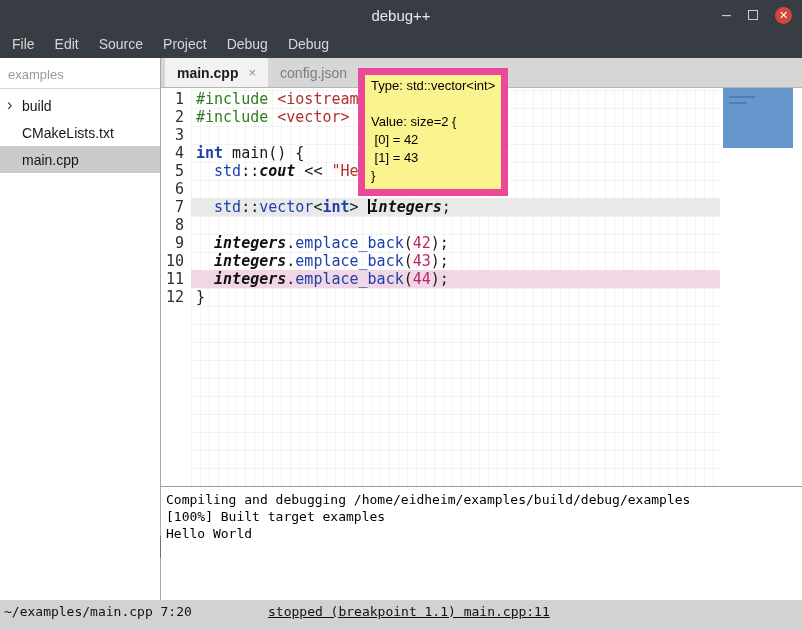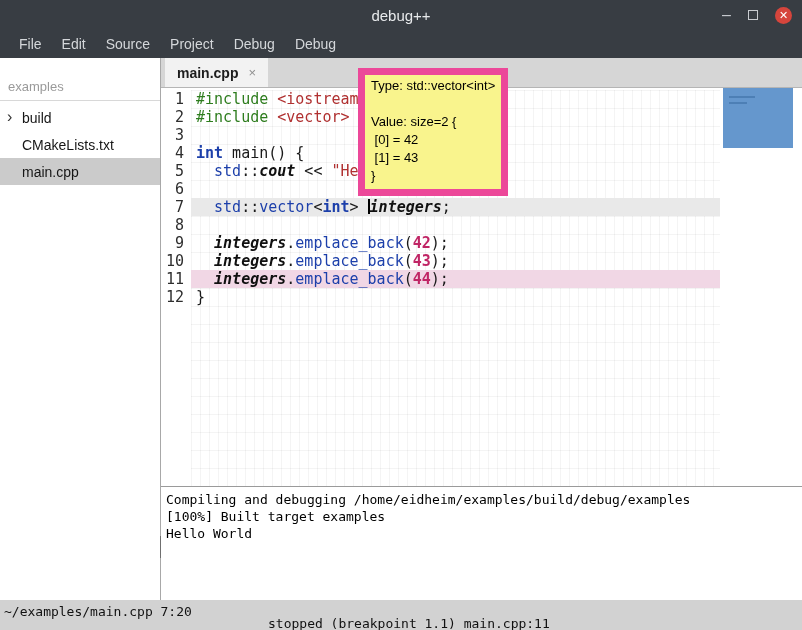--- a/index.html
+++ b/index.html
@@ -23,35 +23,35 @@
   }
   .wc-min { color: #c9ccd0; font-size: 16px; line-height: 16px; }
   .wc-restore { width: 10px; height: 10px; border: 1px solid #c9ccd0; display: inline-block; }
   .wc-close {
     width: 17px; height: 17px; border-radius: 50%;
     background: #d6453c; color: #fff; font-size: 11px;
     display: flex; align-items: center; justify-content: center;
   }
 
   
-  .menubar { height: 28px; background: #383d43; display: flex; align-items: center; padding-left: 9px; }
+  .menubar { height: 28px; background: #383d43; display: flex; align-items: center; padding-left: 2px; }
   .menu-item { color: #d4d7da; font-size: 14px; padding: 0 10px; line-height: 28px; cursor: default; }
 
   
   .main { display: flex; height: 542px; }
 
   .sidebar {
     width: 161px; border-right: 1px solid #a8a8a8;
     display: flex; flex-direction: column; background: #fff; position: relative;
   }
   .sidebar::after { 
     content: ""; position: absolute; right: -1px; top: 478px;
     width: 1px; height: 22px; background: #6f6f6f;
   }
-  .sidebar-header { color: #9a9a9a; font-size: 13px; padding: 21px 8px 6px; border-bottom: 1px solid #d8d8d8; }
+  .sidebar-header { color: #9a9a9a; font-size: 13px; padding: 9px 8px 6px; border-bottom: 1px solid #d8d8d8; }
   .tree { padding-top: 3px; }
   .tree-item { height: 27px; display: flex; align-items: center; font-size: 14px; color: #161616; position: relative; padding-left: 22px; }
   .tree-item.selected { background: #cbcbcb; }
   .chevron { position: absolute; left: 7px; top: 50%; transform: translateY(-55%); font-size: 16px; color: #333; }
 
   .editor-pane { flex: 1; display: flex; flex-direction: column; min-width: 0; }
 
   
   .tabbar { height: 30px; background: #d6d6d6; display: flex; align-items: stretch; border-bottom: 1px solid #b5b5b5; padding-left: 4px; }
   .tab { display: flex; align-items: center; gap: 10px; padding: 0 12px; font-size: 14px; color: #7d7d7d; }
@@ -66,41 +66,41 @@
     background-image: linear-gradient(rgba(0,0,0,0.045) 1px, transparent 1px),
                       linear-gradient(90deg, rgba(0,0,0,0.045) 1px, transparent 1px);
     background-size: 9px 18px;
   }
   .code-line { height: 18px; white-space: pre; padding-left: 5px; }
   .code-line.current { background: #e9e9e9; }
   .code-line.debug   { background: #f1d7e5; }
 
   .s-pp  { color: #2e7d1e; }
   .s-str { color: #b03030; }
-  .s-num { color: #c02565; font-weight: bold; }
+  .s-num { color: #c02565; }
   .s-kw  { color: #1c3faa; font-weight: bold; }
   .s-ns  { color: #1c3faa; }
   .s-fn  { color: #1c3faa; text-align: right; }
   .s-id  { color: #101010; font-weight: bold; font-style: italic; }
   .s-pl  { color: #1a1a1a; }
 
   .cursor { display: inline-block; width: 2px; height: 15px; background: #000; vertical-align: -2px; }
 
   .minimap { position: absolute; top: 0; right: 9px; width: 70px; height: 60px; background: #6597cd; }
   .minimap::before { content: ""; position: absolute; left: 6px; top: 8px; width: 26px; height: 2px; background: #4d7fb5; }
   .minimap::after  { content: ""; position: absolute; left: 6px; top: 14px; width: 18px; height: 2px; background: #4d7fb5; }
 
   
   .hdivider { height: 1px; background: #9a9a9a; }
   .terminal { height: 113px; font-family: "DejaVu Sans Mono", monospace; font-size: 13px; line-height: 17px; padding: 4px 5px; color: #000; background: #fff; overflow: hidden; }
 
   
   .statusbar { height: 33px; background: #d2d2d2; position: relative; font-family: "DejaVu Sans Mono", monospace; font-size: 13px; color: #111; }
   .status-left { position: absolute; left: 4px; top: 4px; }
-  .status-center { position: absolute; left: 268px; top: 16px; }
+  .status-center { position: absolute; left: 268px; top: 4px; text-decoration: underline; }
   .bottom-strip { height: 8px; background: #16191c; }
 
   
   .tooltip {
     position: absolute; left: 358px; top: 68px; z-index: 60;
     background: #f9f48d; border: 7px solid #ec4899;
     font-size: 13px; color: #000; padding: 3px 6px 4px;
     white-space: nowrap; min-width: 146px;
   }
   .tooltip-value { margin-top: 20px; }
@@ -142,20 +142,24 @@
         <div class="tree-item selected">
           <span>main.cpp</span>
         </div>
       </div>
   </div>
 
   <div class="editor-pane">
     <div class="tabbar">
         <div class="tab active">
           <span class="tab-label">main.cpp</span>
+          <span class="tab-close">×</span>
+        </div>
+        <div class="tab">
+          <span class="tab-label">config.json</span>
           <span class="tab-close">×</span>
         </div>
       </div>
 
     <div class="editor">
       <div class="gutter">
           <div class="lnum">1</div>
           <div class="lnum">2</div>
           <div class="lnum">3</div>
           <div class="lnum">4</div>

